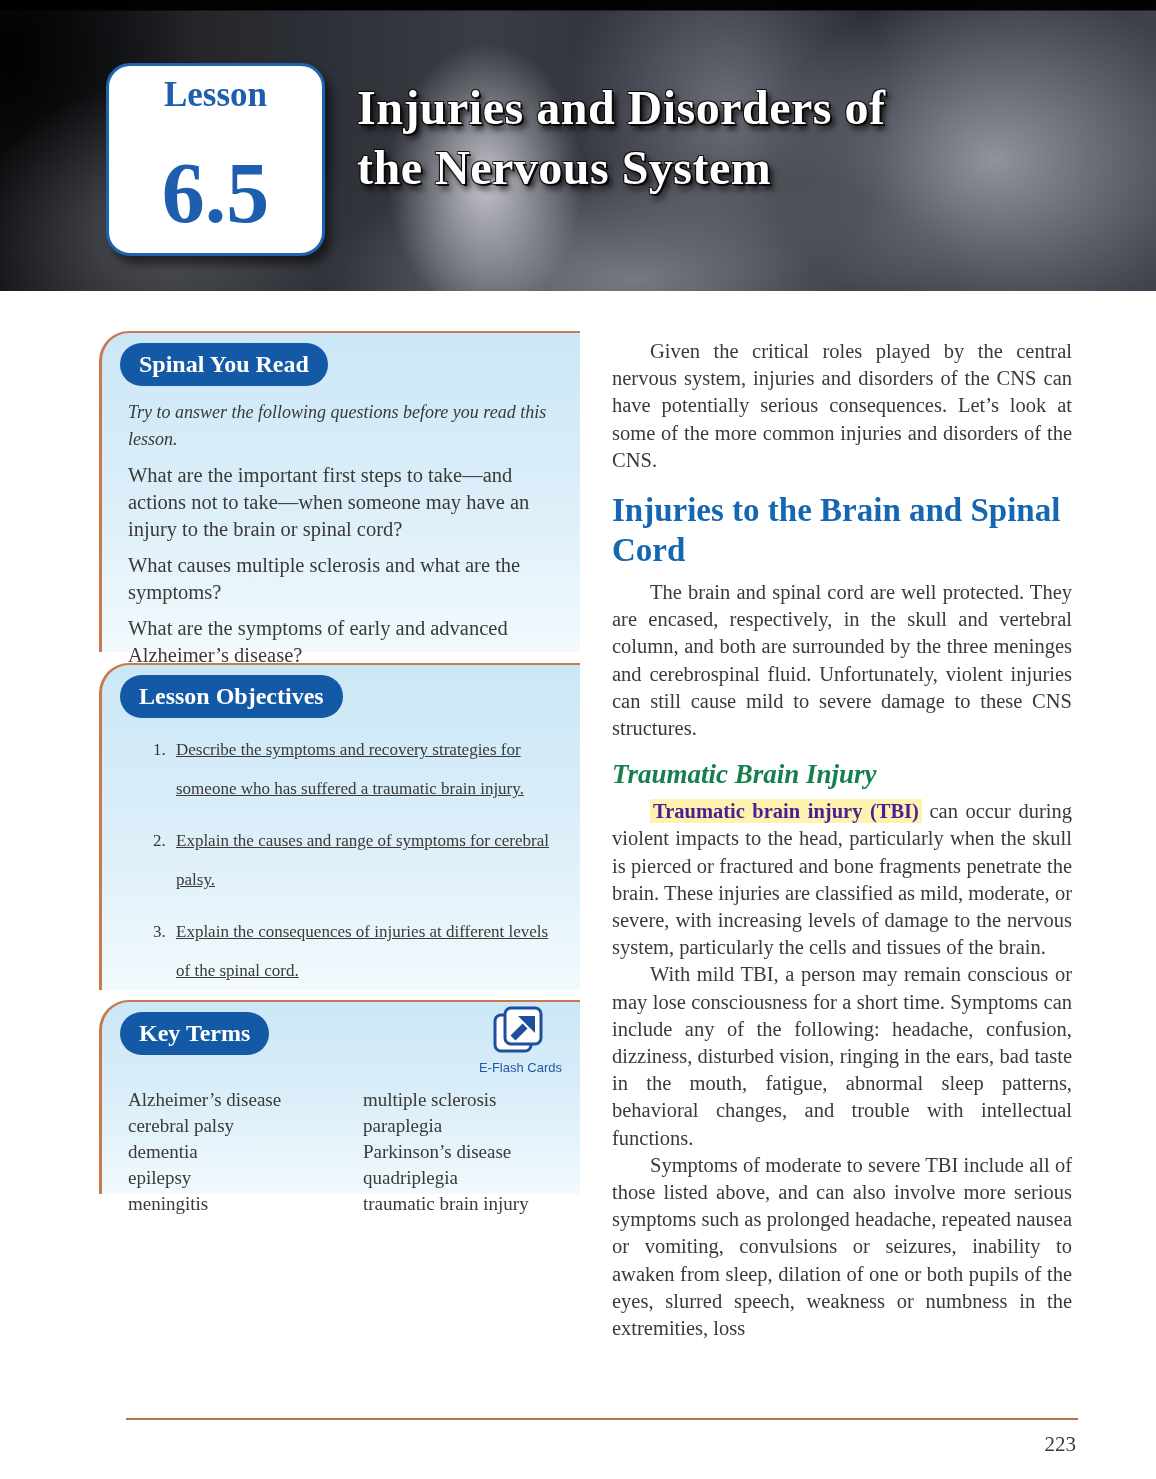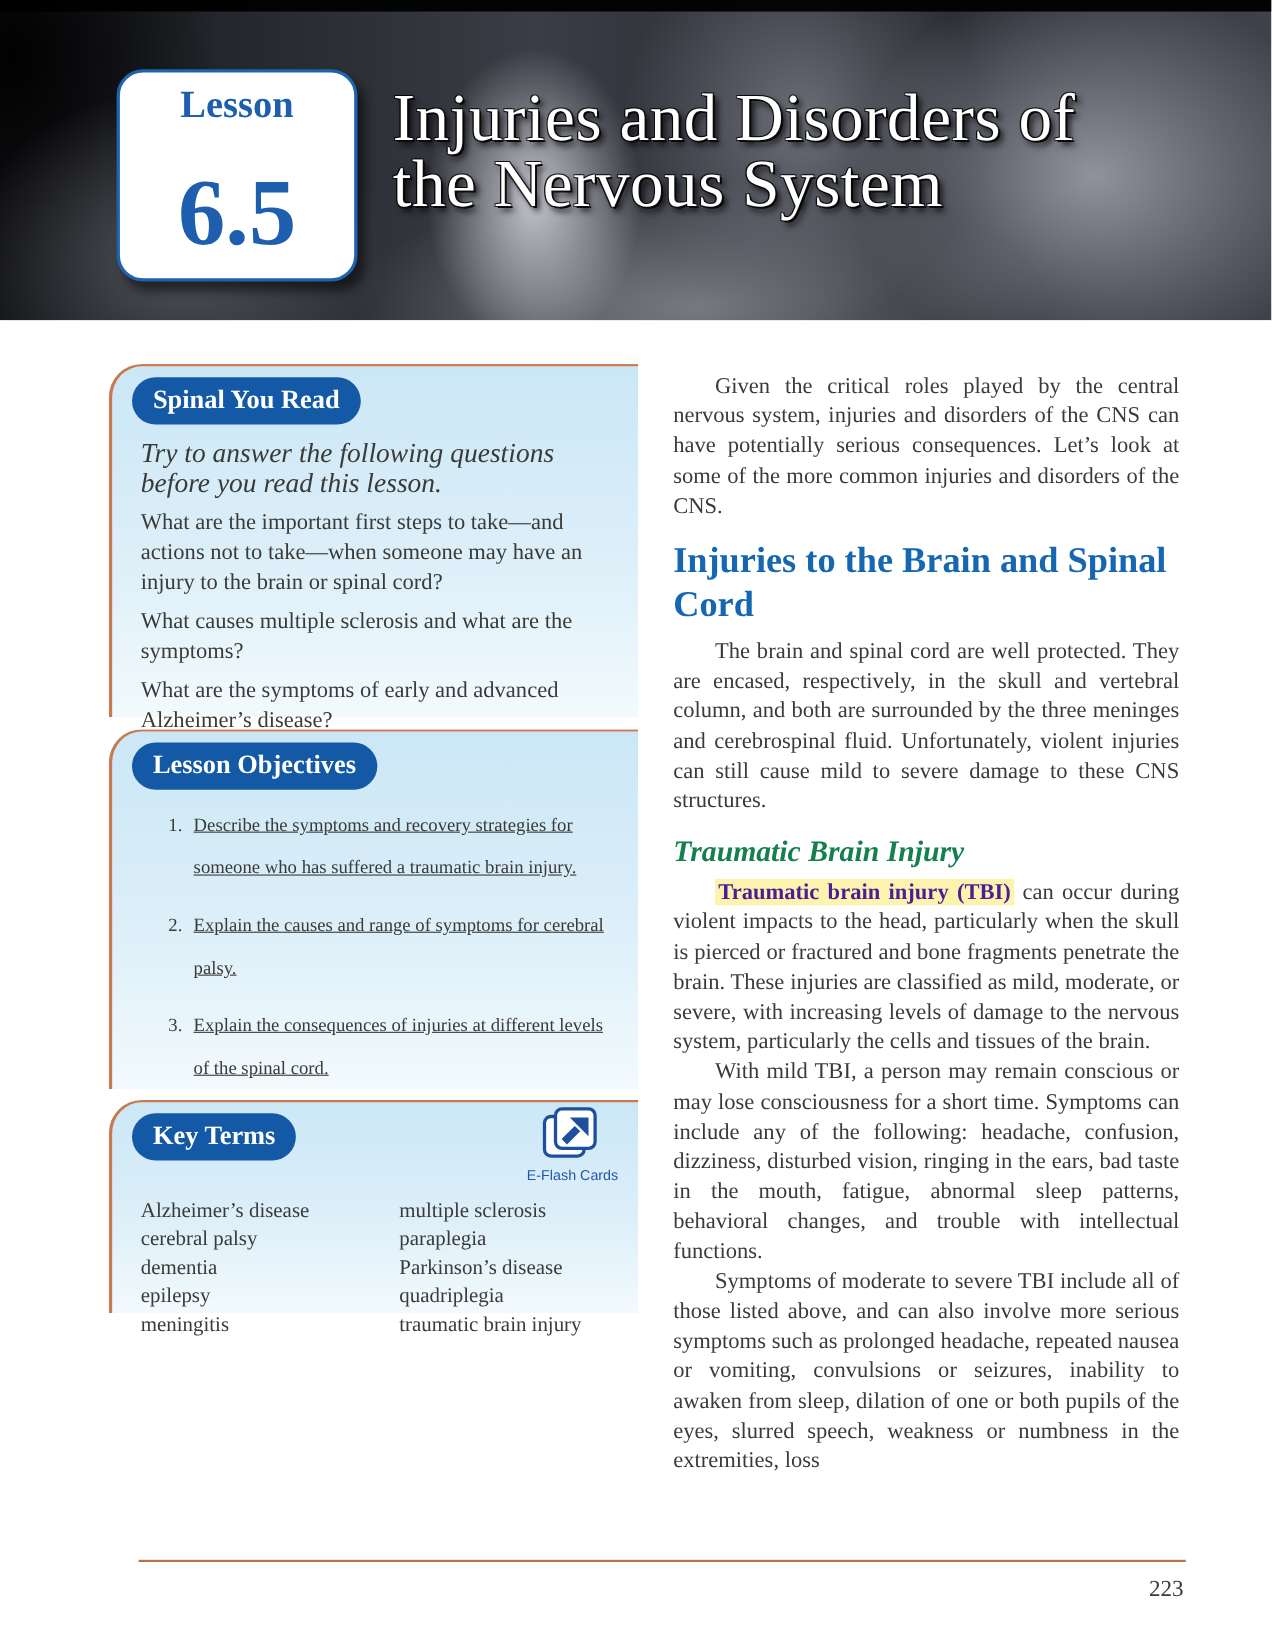--- a/index.html
+++ b/index.html
@@ -24,41 +24,41 @@
   .lesson-badge{
     position:absolute;left:106px;top:63px;width:213px;height:187px;
     background:#ffffff;border:3px solid #1e63ad;border-radius:24px;
     box-shadow:6px 8px 10px rgba(0,0,0,.55);
     display:flex;flex-direction:column;align-items:center;justify-content:center;gap:33px;
   }
   .badge-lesson{font-size:35px;font-weight:bold;color:#1d5fae;line-height:1.05;margin-top:-6px;}
   .badge-number{font-size:86px;font-weight:bold;color:#1d5fae;line-height:1.0;margin-top:4px;}
   .lesson-title{
     position:absolute;left:357px;top:78px;margin:0;
-    font-size:61px;font-weight:normal;color:#ffffff;line-height:60px;letter-spacing:.5px;
+    font-size:48px;font-weight:bold;color:#ffffff;line-height:60px;letter-spacing:.5px;
     text-shadow:2px 2px 0 #0a0a0a,-1px -1px 0 rgba(0,0,0,.7),1px -1px 0 rgba(0,0,0,.7),-1px 1px 0 rgba(0,0,0,.7),4px 5px 6px rgba(0,0,0,.85);
   }
 
   
   .info-box{
     position:absolute;left:99px;width:481px;
     border-top:2px solid #c8794f;border-left:3px solid #c8794f;
     border-top-left-radius:30px;
     background:linear-gradient(180deg,#cbe7f6 0%,#ddeff9 55%,#f2fafd 100%);
     box-sizing:border-box;padding:10px 16px 0 26px;
   }
   .box-before{top:331px;height:321px;}
   .box-objectives{top:663px;height:327px;}
   .box-keyterms{top:1000px;height:194px;}
   .pill{
     display:inline-block;background:#1459a6;color:#ffffff;
     font-size:24px;font-weight:bold;line-height:1;
     padding:9px 19px 10px 19px;border-radius:22px;margin-left:-8px;
   }
-  .byr-intro{font-style:italic;font-size:25px;line-height:27px;margin:13px 0 0 0;color:#3a3a38;}
+  .byr-intro{font-style:italic;font-size:18px;line-height:27px;margin:13px 0 0 0;color:#3a3a38;}
   .byr-q{font-size:20.5px;line-height:27px;margin:9px 0 0 0;color:#3a3a38;}
   .obj-list{margin:12px 0 0 0;padding:0 0 0 42px;font-size:17px;line-height:39px;color:#3a3a38;text-decoration:underline;}
   .obj-list li{margin:0 0 13px 0;padding-left:6px;}
   .kt-row{display:flex;justify-content:space-between;align-items:flex-start;}
   .eflash{display:flex;flex-direction:column;align-items:center;margin:-7px 2px 0 0;}
   .eflash-label{font-family:"Liberation Sans",sans-serif;font-size:13px;color:#2456a8;margin-top:1px;}
   .kt-cols{display:flex;margin-top:12px;}
   .kt-col{font-size:19px;line-height:26px;color:#3a3a38;}
   .kt-col1{width:235px;}
   .kt-col2{flex:1;}

